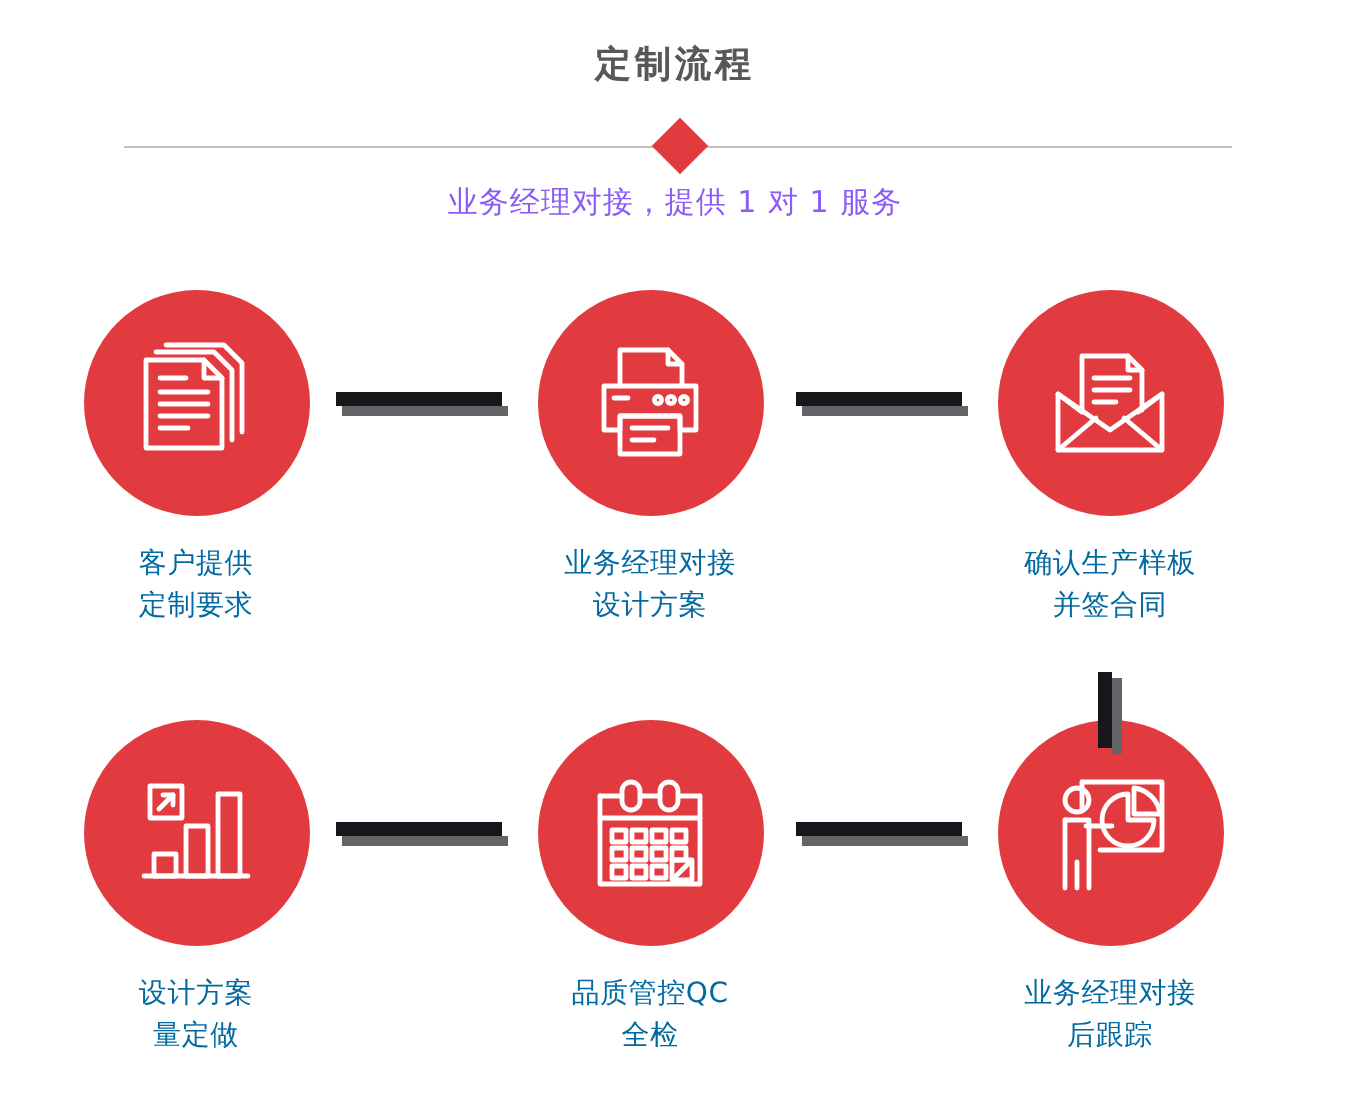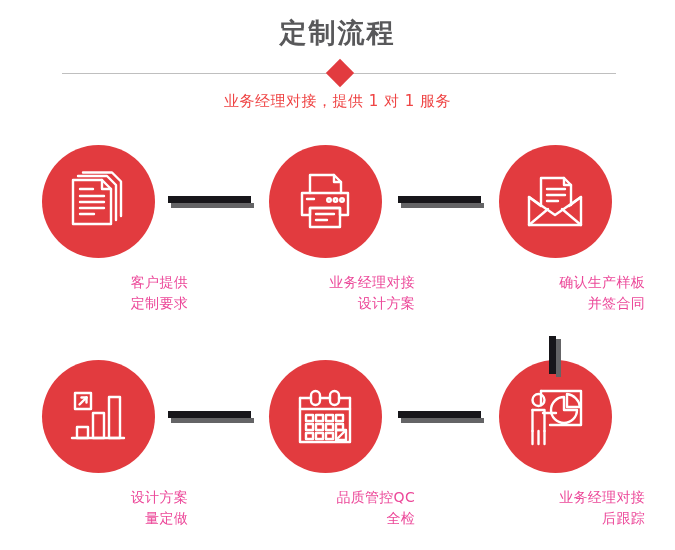--- a/index.html
+++ b/index.html
@@ -22,21 +22,21 @@
     top: 0;
     width: 675px;
     height: 130px;
   }
   #page-title {
     position: absolute;
     left: 0;
     top: 16px;
     width: 675px;
     text-align: center;
-    font-size: 27px;
+    font-size: 18px;
     font-weight: bold;
     color: #58585a;
     letter-spacing: 2px;
     line-height: 34px;
   }
   #divider-line {
     position: absolute;
     left: 62px;
     top: 73px;
     width: 554px;
@@ -52,21 +52,21 @@
     background: #e23b3f;
     transform: rotate(45deg);
   }
   #page-subtitle {
     position: absolute;
     left: 0;
     top: 90px;
     width: 675px;
     text-align: center;
     font-size: 15px;
-    color: #ef4444;
+    color: #8b5cf6;
     line-height: 22px;
     letter-spacing: 0.5px;
   }
 
   
   #flow {
     position: absolute;
     left: 0;
     top: 145px;
     width: 675px;
@@ -94,25 +94,25 @@
     align-items: center;
     justify-content: center;
   }
   .circle svg {
     display: block;
   }
 
   .step-label {
     margin-top: 14px;
     font-size: 14px;
-    color: #ec4899;
+    color: #0369a1;
     line-height: 21px;
     letter-spacing: 0.3px;
     white-space: pre-line;
-    text-align: right;
+    text-align: center;
   }
 
   
   .conn-h {
     position: absolute;
     width: 83px;
     height: 11px;
   }
   .conn-h .bar {
     position: absolute;

